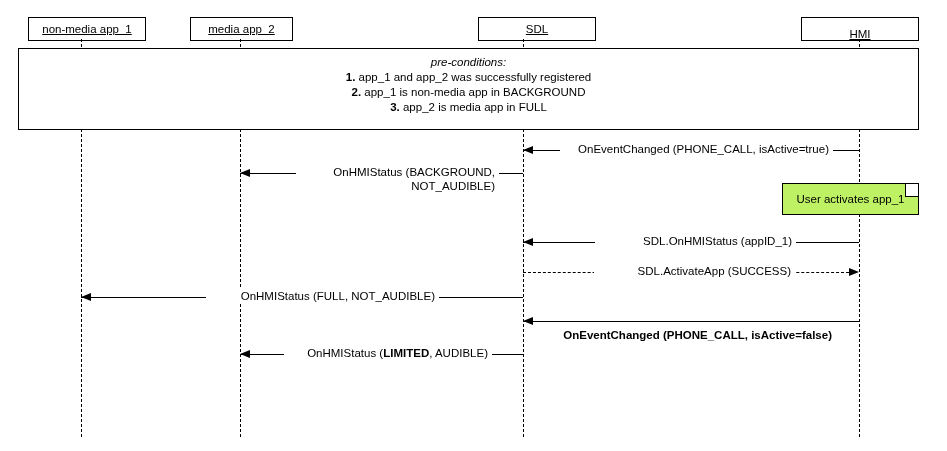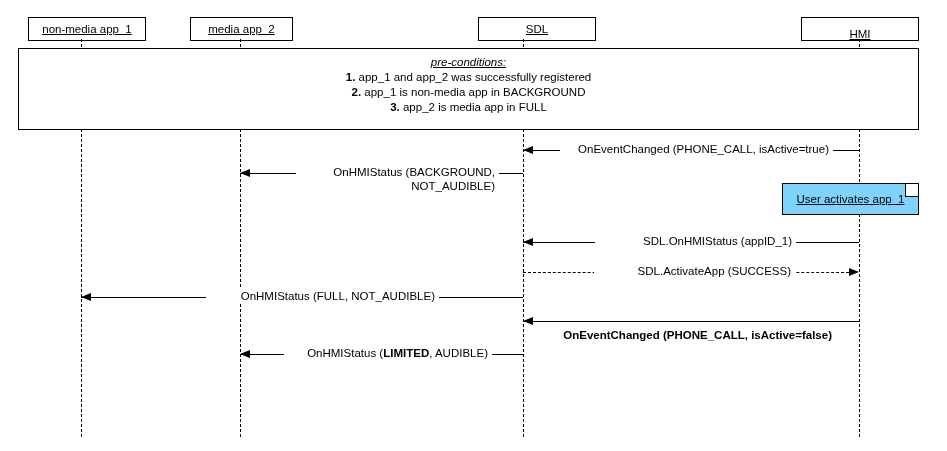--- a/index.html
+++ b/index.html
@@ -41,36 +41,34 @@
     box-sizing: border-box;
   }
   .precond {
     font-size: 11.5px;
     line-height: 15px;
     text-align: center;
     padding-top: 6px;
   }
   .precond .title {
     font-style: italic;
-    text-decoration: underline;
   }
   .precond b {
     font-weight: bold;
   }
   
   .note-fold {
     position: absolute;
     border: 1px solid #000;
-    background: #7dd3fc;
+    background: #bef264;
     box-sizing: border-box;
     font-size: 11.5px;
     display: flex;
     align-items: center;
     justify-content: center;
-    text-decoration: underline;
   }
   .note-fold .corner {
     position: absolute;
     top: 0;
     right: 0;
     width: 12px;
     height: 12px;
     background: #fff;
     border-left: 1px solid #000;
     border-bottom: 1px solid #000;

